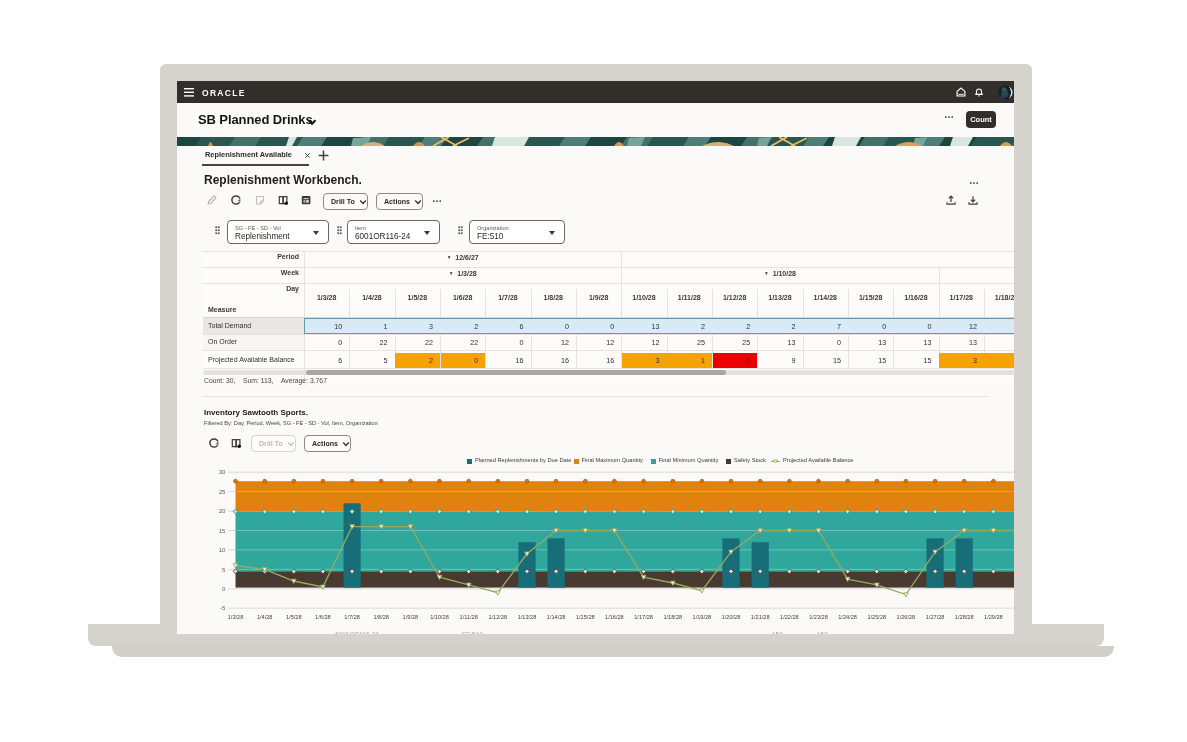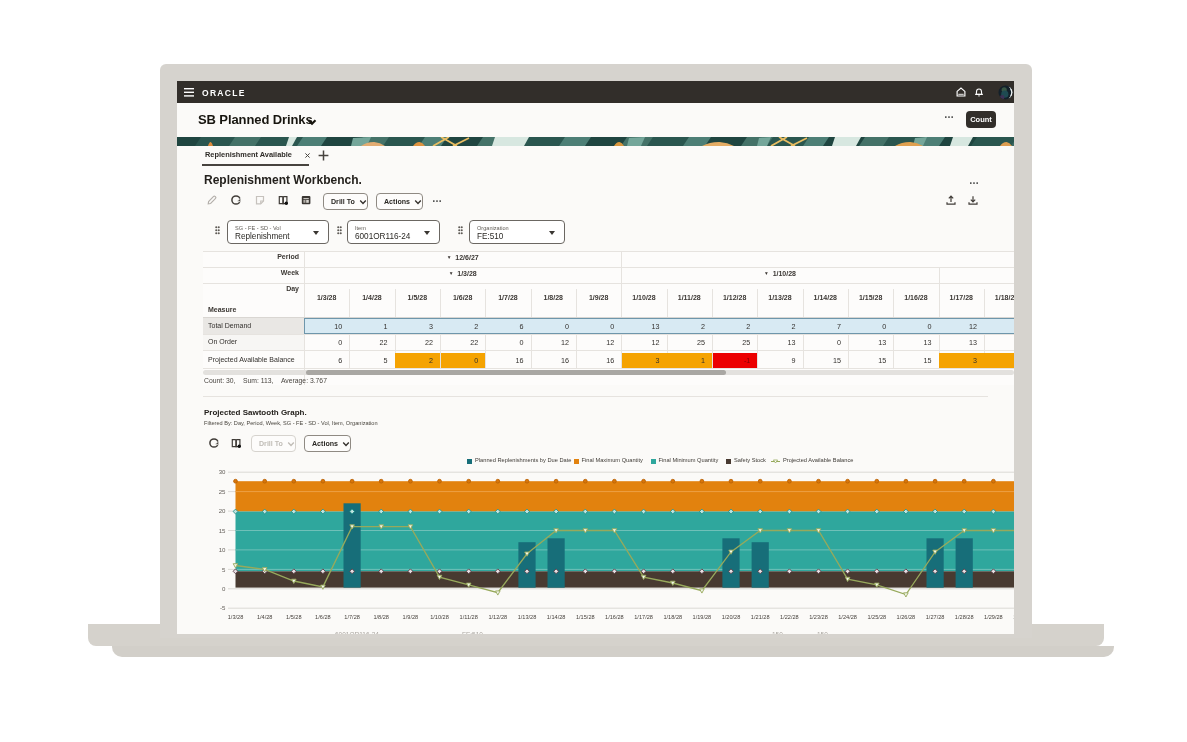--- a/index.html
+++ b/index.html
@@ -292,21 +292,21 @@
 <div class="abs" style="left:671.0px;top:275px;width:38.3px;font-size:7.2px;color:#33302d;text-align:right;">15</div>
 <div class="abs" style="left:716.3px;top:275px;width:38.3px;font-size:7.2px;color:#33302d;text-align:right;">15</div>
 <div class="abs" style="left:762.1px;top:271.5px;width:44.8px;height:15.5px;background:#F5A301;"></div>
 <div class="abs" style="left:761.6px;top:275px;width:38.3px;font-size:7.2px;color:#33302d;text-align:right;">3</div>
 <div class="abs" style="left:807.4px;top:271.5px;width:44.8px;height:15.5px;background:#F5A301;"></div>
 <div class="abs" style="left:806.9px;top:275px;width:38.3px;font-size:7.2px;color:#33302d;text-align:right;"></div>
 <div class="abs" style="left:26px;top:288.5px;width:811px;height:5px;background:#e3e1de;border-radius:3px;"></div>
 <div class="abs" style="left:129px;top:288.5px;width:420px;height:5px;background:#a9a7a3;border-radius:3px;"></div>
 <div class="abs" style="left:27px;top:296px;font-size:6.8px;color:#4a4641;">Count: 30,&nbsp;&nbsp;&nbsp;&nbsp;Sum: 113,&nbsp;&nbsp;&nbsp;&nbsp;Average: 3.767</div>
 <div class="abs" style="left:26px;top:315px;width:785px;height:1px;background:#e6e3df;"></div>
-<div class="abs" style="left:27px;top:327px;font-size:8px;font-weight:bold;color:#24211d;">Projected Sawtooth Graph.</div>
+<div class="abs" style="left:27px;top:327px;font-size:8px;font-weight:bold;color:#24211d;">Inventory Sawtooth Sports.</div>
 <div class="abs" style="left:27px;top:339px;font-size:5.6px;color:#4a463f;">Filtered By: Day, Period, Week, SG - FE - SD - Vol, Item, Organization</div>
 <svg class="abs" style="left:31px;top:356px;" width="12" height="12" viewBox="0 0 12 12">
       <circle cx="6" cy="6" r="4.1" fill="none" stroke="#403c38" stroke-width="1.5"></circle>
       <path d="M10.4 4.2 L10.4 7.6 L7 7.6 Z" fill="#403c38" stroke="#fbfaf8" stroke-width="0.7"></path>
     </svg>
 <svg class="abs" style="left:53px;top:356px;" width="12" height="12" viewBox="0 0 12 12">
       <path d="M2.3 2.6 h3 a1 1 0 0 1 1 1 v6 h-4 z" fill="none" stroke="#403c38" stroke-width="1.2"></path>
       <path d="M9.9 2.6 h-3 a1 1 0 0 0 -1 1 v6 h4 z" fill="none" stroke="#403c38" stroke-width="1.2"></path>
       <circle cx="9.3" cy="9.3" r="1.7" fill="#111"></circle>
     </svg>

